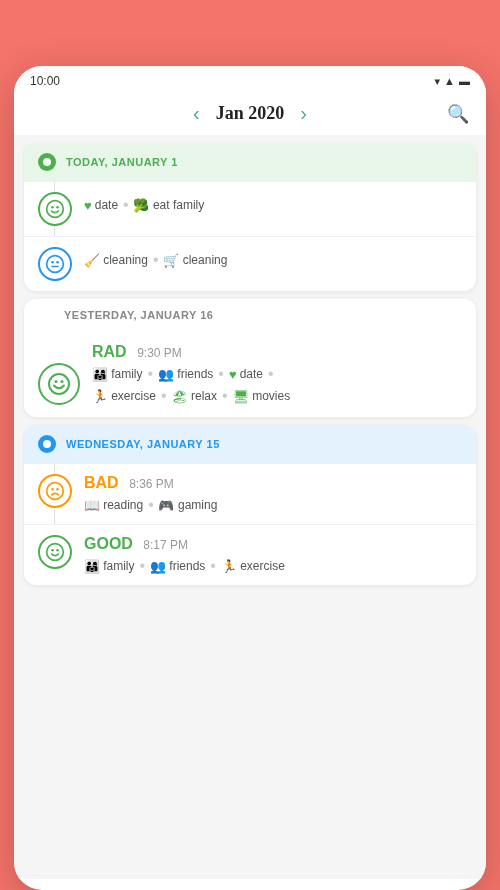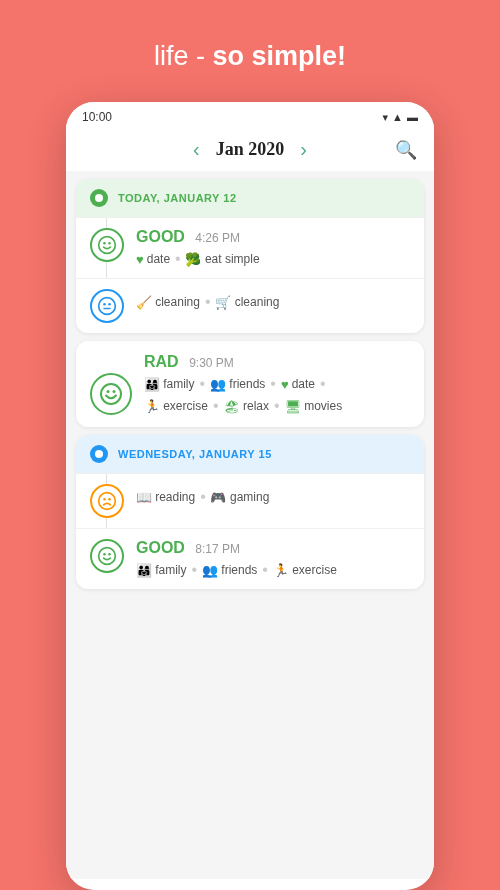--- a/index.html
+++ b/index.html
@@ -9,21 +9,21 @@
       background-color: #f4736a;
       font-family: 'Segoe UI', Arial, sans-serif;
       overflow: hidden;
       display: flex;
       flex-direction: column;
       align-items: center;
     }
 
     
     .phone {
-      width: 368px;
+      width: 472px;
       background: white;
       border-radius: 28px;
       overflow: hidden;
       box-shadow: 0 10px 40px rgba(0,0,0,0.2);
       flex: 1;
     }
 
     
     .status-bar {
       display: flex;
@@ -236,23 +236,20 @@
       display: flex;
       align-items: center;
       justify-content: center;
       flex-shrink: 0;
     }
   </style>
 </head>
 <body>
 
 <div style="text-align:center; padding: 38px 30px 28px; color:white;">
-  <div style="font-size:27px; line-height:1.35; color:white;">
-    <span style="font-weight:300;">life - </span><strong style="font-weight:800;">so simple!</strong>
-  </div>
 </div>
 
 <div class="phone">
 
   <div class="status-bar">
     <span class="status-time">10:00</span>
     <div class="status-icons">
       <span>▾</span>
       <span>▲</span>
       <span>▬</span>
@@ -266,47 +263,43 @@
     <span class="search-icon-btn" style="color:#4CAF50; font-size:18px;">🔍</span>
   </div>
 
   <div class="scroll-content">
 
     <div class="day-card">
       <div class="day-header today">
         <div class="day-dot green">
           <div class="day-dot-inner"></div>
         </div>
-        <span class="day-label">TODAY, JANUARY 12</span>
+        <span class="day-label">TODAY, JANUARY 1</span>
       </div>
 
       <div class="entry">
         <div class="entry-line"></div>
         <div class="mood-icon good">
           <svg width="20" height="20" viewBox="0 0 24 24" fill="none">
             <circle cx="12" cy="12" r="10" stroke="#4CAF50" stroke-width="2"></circle>
             <circle cx="9" cy="10" r="1.5" fill="#4CAF50"></circle>
             <circle cx="15" cy="10" r="1.5" fill="#4CAF50"></circle>
             <path d="M8 14.5 Q12 18 16 14.5" stroke="#4CAF50" stroke-width="2" fill="none" stroke-linecap="round"></path>
           </svg>
         </div>
         <div class="entry-content">
-          <div>
-            <span class="entry-mood-label good">GOOD</span>
-            <span class="entry-time">4:26 PM</span>
-          </div>
           <div class="entry-tags">
             <span class="tag">
               <span class="tag-icon" style="color:#4CAF50;">♥</span>
               <span>date</span>
             </span>
             <span class="tag-dot">•</span>
             <span class="tag">
               <span class="tag-icon" style="color:#4CAF50;">🥦</span>
-              <span>eat simple</span>
+              <span>eat family</span>
             </span>
           </div>
         </div>
       </div>
 
       <div class="entry">
         <div class="mood-icon meh">
           <svg width="20" height="20" viewBox="0 0 24 24" fill="none">
             <circle cx="12" cy="12" r="10" stroke="#2196F3" stroke-width="2"></circle>
             <circle cx="9" cy="10" r="1.5" fill="#2196F3"></circle>
@@ -324,20 +317,23 @@
             <span class="tag">
               <span class="tag-icon" style="color:#2196F3;">🛒</span>
               <span>cleaning</span>
             </span>
           </div>
         </div>
       </div>
     </div>
 
     <div class="day-card">
+      <div class="day-header yesterday" style="padding-left:40px;">
+        <span class="day-label" style="color:#888; font-size:11px;">YESTERDAY, JANUARY 16</span>
+      </div>
 
       <div class="rad-entry">
         <div class="mood-icon rad-large">
           <svg width="24" height="24" viewBox="0 0 24 24" fill="none">
             <circle cx="12" cy="12" r="10" stroke="#4CAF50" stroke-width="2"></circle>
             <circle cx="9" cy="9.5" r="1.5" fill="#4CAF50"></circle>
             <circle cx="15" cy="9.5" r="1.5" fill="#4CAF50"></circle>
             <path d="M7 13.5 Q12 19 17 13.5" stroke="#4CAF50" stroke-width="2" fill="none" stroke-linecap="round"></path>
           </svg>
         </div>
@@ -395,20 +391,24 @@
         <div class="entry-line"></div>
         <div class="mood-icon bad">
           <svg width="20" height="20" viewBox="0 0 24 24" fill="none">
             <circle cx="12" cy="12" r="10" stroke="#FF9800" stroke-width="2"></circle>
             <circle cx="9" cy="10" r="1.5" fill="#FF9800"></circle>
             <circle cx="15" cy="10" r="1.5" fill="#FF9800"></circle>
             <path d="M8 16.5 Q12 13 16 16.5" stroke="#FF9800" stroke-width="2" fill="none" stroke-linecap="round"></path>
           </svg>
         </div>
         <div class="entry-content">
+          <div>
+            <span class="entry-mood-label bad">BAD</span>
+            <span class="entry-time">8:36 PM</span>
+          </div>
           <div class="entry-tags">
             <span class="tag">
               <span class="tag-icon" style="color:#FF9800;">📖</span>
               <span>reading</span>
             </span>
             <span class="tag-dot">•</span>
             <span class="tag">
               <span class="tag-icon" style="color:#FF9800;">🎮</span>
               <span>gaming</span>
             </span>

